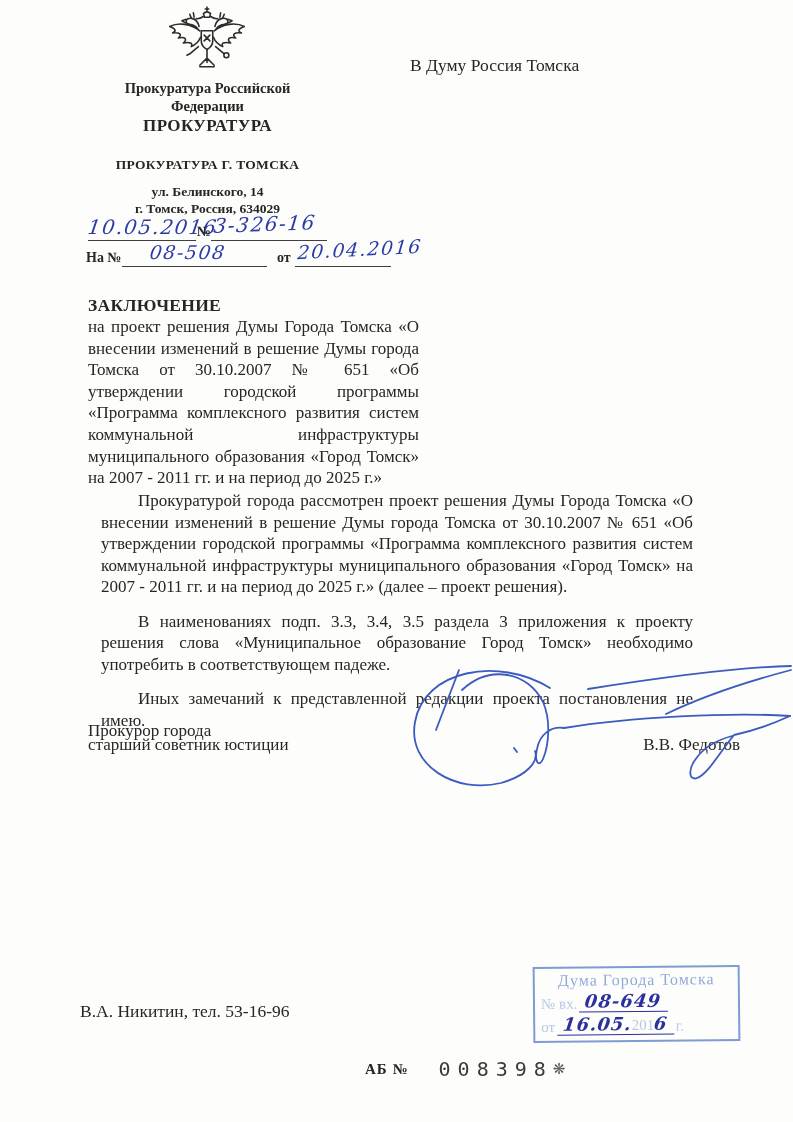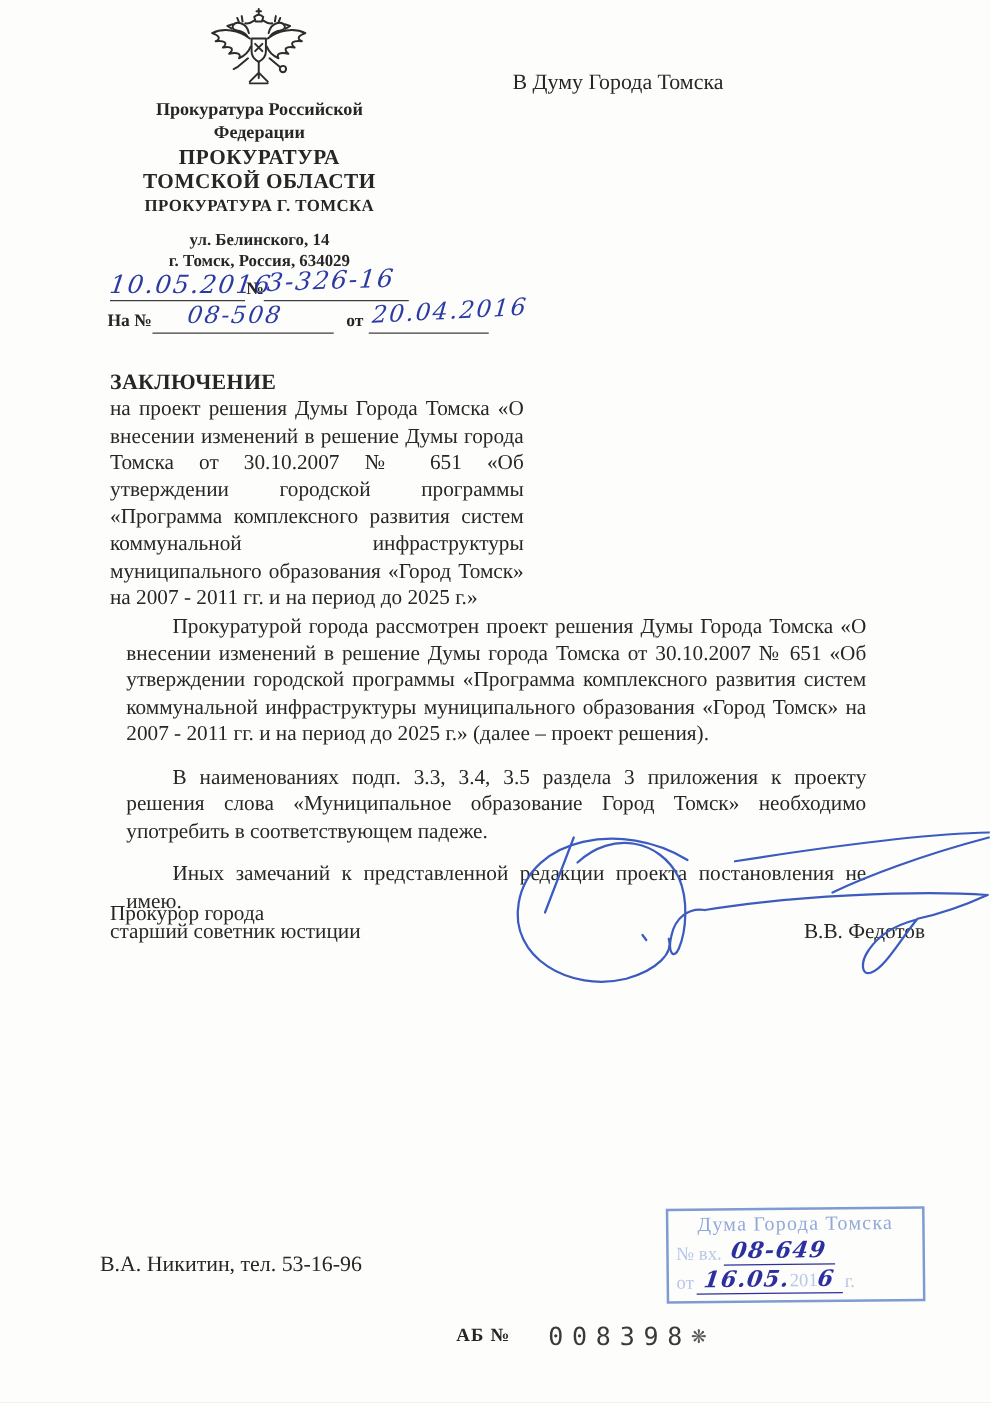--- a/index.html
+++ b/index.html
@@ -86,42 +86,41 @@
       <path d="M60 62 v18 M60 74 l-10 10 M60 74 l10 10 M50 86 h20"></path>
     </g>
   </svg>
 
   <div class="abs lh lh-parent">
     <div>Прокуратура Российской</div>
     <div>Федерации</div>
   </div>
   <div class="abs lh lh-main">
     <div>ПРОКУРАТУРА</div>
-    <div>ТОМСКОЙ ОБЛАСТИ</div>
   </div>
   <div class="abs lh lh-city">ПРОКУРАТУРА Г. ТОМСКА</div>
   <div class="abs lh lh-addr">
     <div>ул. Белинского, 14</div>
     <div>г. Томск, Россия, 634029</div>
   </div>
 
   <div class="abs hand" style="left:88px; top:215px; font-size:20px;">10.05.2016</div>
   <div class="abs uline" style="left:88px; top:240px; width:108px;"></div>
   <span class="abs reflabel" style="left:197px; top:224px;">№</span>
   <div class="abs hand" style="left:214px; top:212px; font-size:20px; transform:skewX(-8deg) rotate(-2deg);">3-326-16</div>
   <div class="abs uline" style="left:211px; top:240px; width:116px;"></div>
 
   <span class="abs reflabel" style="left:86px; top:250px;">На №</span>
   <div class="abs hand" style="left:150px; top:241px; font-size:19px;">08-508</div>
   <div class="abs uline" style="left:122px; top:266px; width:145px;"></div>
   <span class="abs reflabel" style="left:277px; top:250px;">от</span>
   <div class="abs hand" style="left:298px; top:238px; font-size:19px; transform:skewX(-8deg) rotate(-3deg);">20.04.2016</div>
   <div class="abs uline" style="left:295px; top:266px; width:96px;"></div>
 
-  <div class="abs recipient">В Думу Города Томска</div>
+  <div class="abs recipient">В Думу Россия Томска</div>
 
   <div class="abs conclusion">
     <div class="h">ЗАКЛЮЧЕНИЕ</div>
     <div class="s">на проект решения Думы Города Томска «О внесении изменений в решение Думы города Томска от 30.10.2007 № 651 «Об утверждении городской программы «Программа комплексного развития систем коммунальной инфраструктуры муниципального образования «Город Томск» на 2007 - 2011 гг. и на период до 2025 г.»</div>
   </div>
 
   <div class="abs bodytext">
     <p>Прокуратурой города рассмотрен проект решения Думы Города Томска «О внесении изменений в решение Думы города Томска от 30.10.2007 № 651 «Об утверждении городской программы «Программа комплексного развития систем коммунальной инфраструктуры муниципального образования «Город Томск» на 2007 - 2011 гг. и на период до 2025 г.» (далее – проект решения).</p>
     <p>В наименованиях подп. 3.3, 3.4, 3.5 раздела 3 приложения к проекту решения слова «Муниципальное образование Город Томск» необходимо употребить в соответствующем падеже.</p>
     <p>Иных замечаний к представленной редакции проекта постановления не имею.</p>

